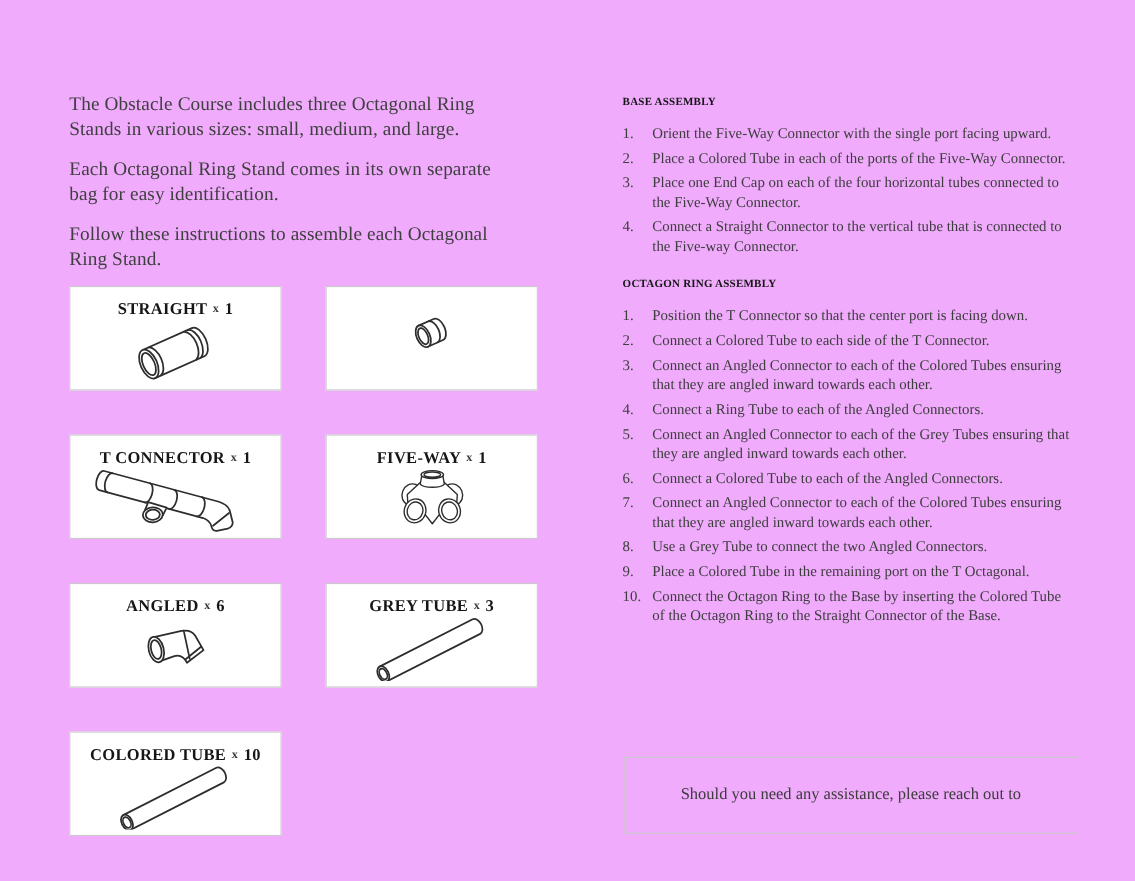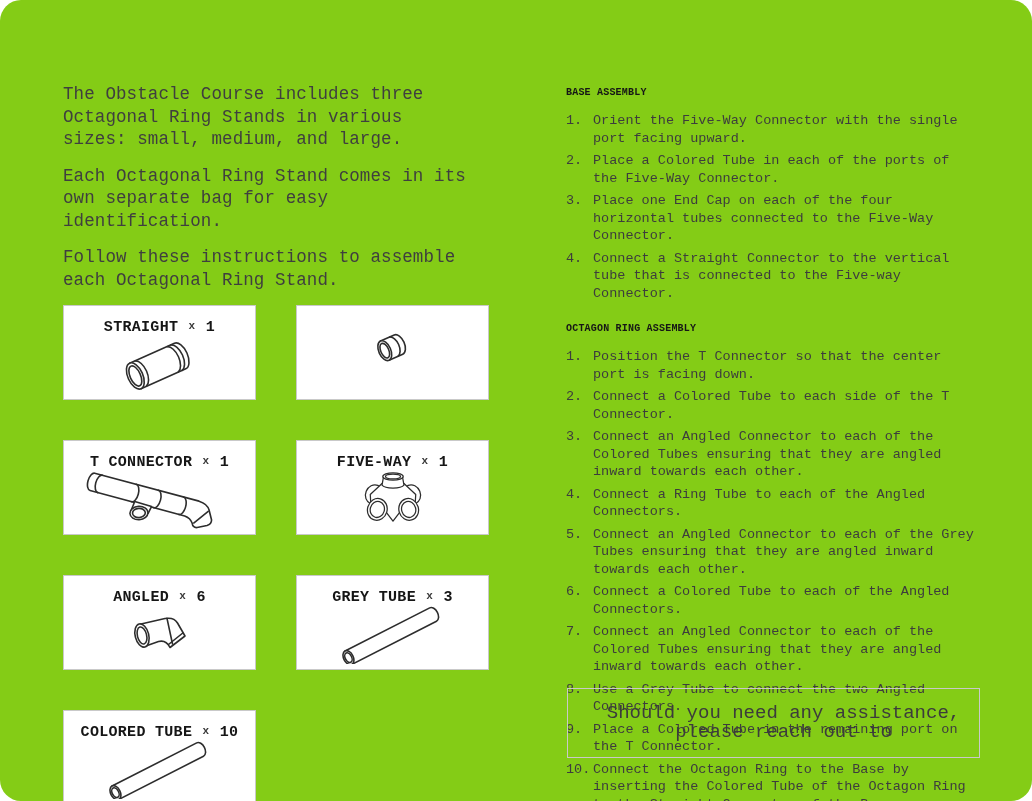--- a/index.html
+++ b/index.html
@@ -1,23 +1,22 @@
 <!DOCTYPE html>
 <html><head>
 <meta charset="utf-8">
 <style>
   html,body{margin:0;padding:0;background:#ffffff;}
   .page{
     position:relative;
     width:1032px;height:801px;
-    background:#84cc16;
-    font-family:Liberation Mono, monospace;
+    background:#f0abfc;
+    font-family:Liberation Serif, serif;
     color:#3d3d3d;
     overflow:hidden;
-    border-radius:21px;
   }
   
   .col-left{position:absolute;left:63px;top:83px;width:410px;}
   .col-left p{margin:0 0 14px 0;font-size:17.5px;line-height:22.5px;color:#3f3f3f;letter-spacing:.1px;}
   .contents-heading{
     margin:31px 0 0 0;font-size:19px;line-height:22px;font-weight:bold;color:#161616;letter-spacing:.3px;
   }
   .parts-grid{
     margin-top:9px;
     display:grid;
@@ -58,21 +57,21 @@
     color:#3d3d3d;
   }
   
   .support-box{
     position:absolute;left:567px;top:688px;
     box-sizing:border-box;
     width:413px;height:70px;
     border:1px solid #c9c9c9;
     display:flex;flex-direction:column;align-items:center;justify-content:center;
     text-align:center;
-    font-size:19px;line-height:19.5px;color:#3c3c3c;padding-left:20px;
+    font-size:15px;line-height:19.5px;color:#3c3c3c;
   }
 </style>
 </head>
 <body>
 
 <div class="page">
 
   <div class="col-left">
     <p>The Obstacle Course includes three Octagonal Ring Stands in various sizes: small, medium, and large.</p>
     <p>Each Octagonal Ring Stand comes in its own separate bag for easy identification.</p>
@@ -233,21 +232,21 @@
     <h3 class="section-heading second">OCTAGON RING ASSEMBLY</h3>
     <ol class="steps">
       <li><span>Position the T Connector so that the center port is facing down.</span></li>
       <li><span>Connect a Colored Tube to each side of the T Connector.</span></li>
       <li><span>Connect an Angled Connector to each of the Colored Tubes ensuring that they are angled inward towards each other.</span></li>
       <li><span>Connect a Ring Tube to each of the Angled Connectors.</span></li>
       <li><span>Connect an Angled Connector to each of the Grey Tubes ensuring that they are angled inward towards each other.</span></li>
       <li><span>Connect a Colored Tube to each of the Angled Connectors.</span></li>
       <li><span>Connect an Angled Connector to each of the Colored Tubes ensuring that they are angled inward towards each other.</span></li>
       <li><span>Use a Grey Tube to connect the two Angled Connectors.</span></li>
-      <li><span>Place a Colored Tube in the remaining port on the T Connector.</span></li>
+      <li><span>Place a Colored Tube in the remaining port on the T Octagonal.</span></li>
       <li><span>Connect the Octagon Ring to the Base by inserting the Colored Tube of the Octagon Ring to the Straight Connector of the Base.</span></li>
     </ol>
   </div>
 
   <div class="support-box">
     <div>Should you need any assistance, please reach out to</div>
   </div>
 
 </div>
 

